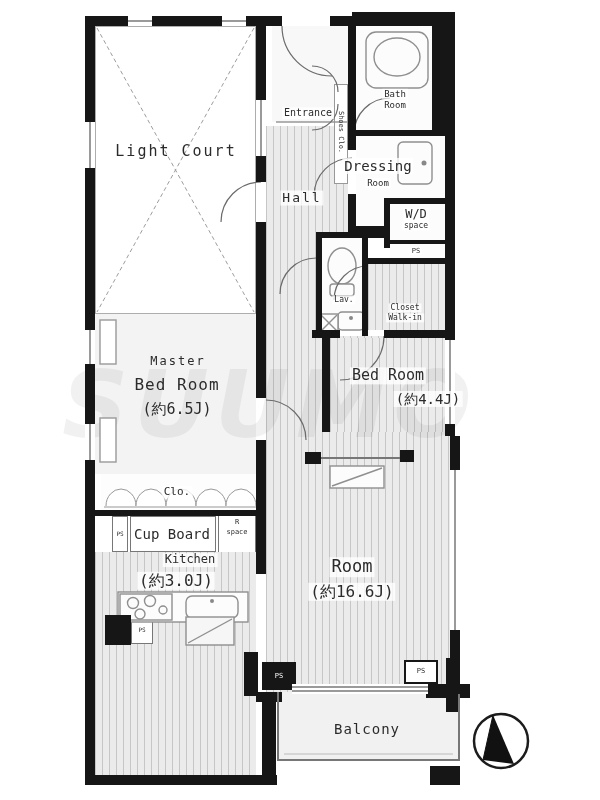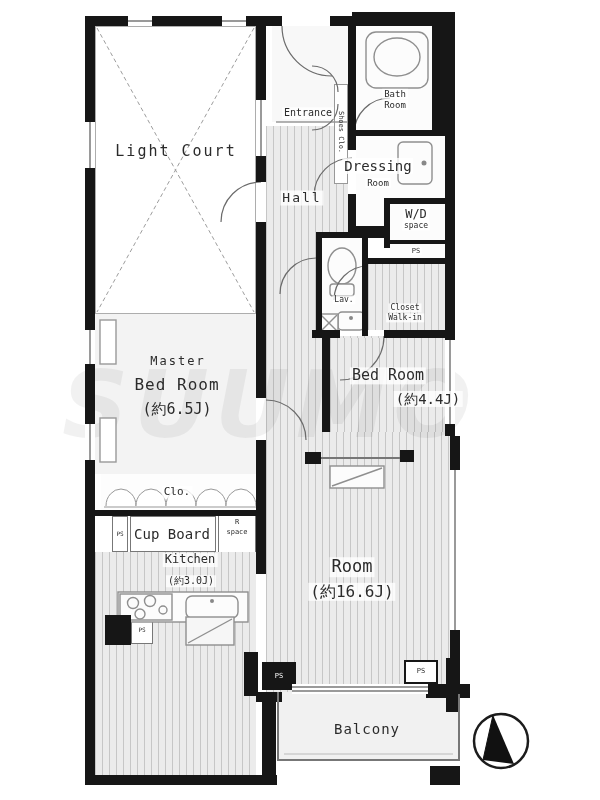--- a/index.html
+++ b/index.html
@@ -209,21 +209,21 @@
   <div class="lbl nobg" style="left:177px;top:385px;font-size:16px;letter-spacing:1px;">Bed Room</div>
   <div class="lbl nobg" style="left:177px;top:410px;font-size:15px;">(約6.5J)</div>
   <div class="lbl" style="left:388px;top:376px;font-size:15px;">Bed Room</div>
   <div class="lbl" style="left:388px;top:399px;font-size:14px;margin-left:40px;">(約4.4J)</div>
   <div class="lbl" style="left:177px;top:492px;font-size:11px;">Clo.</div>
   <div class="lbl nobg" style="left:120px;top:534px;font-size:6px;">PS</div>
   <div class="lbl" style="left:172px;top:534px;font-size:14px;">Cup Board</div>
   <div class="lbl nobg" style="left:237px;top:522px;font-size:7px;">R</div>
   <div class="lbl nobg" style="left:237px;top:532px;font-size:7px;">space</div>
   <div class="lbl" style="left:190px;top:560px;font-size:12px;">Kitchen</div>
-  <div class="lbl" style="left:191px;top:581px;font-size:10px;">(約3.0J)</div>
+  <div class="lbl" style="left:176px;top:581px;font-size:16px;">(約3.0J)</div>
   <div class="lbl" style="left:352px;top:567px;font-size:17px;">Room</div>
   <div class="lbl" style="left:352px;top:592px;font-size:16px;">(約16.6J)</div>
   <div class="lbl nobg" style="left:367px;top:729px;font-size:14px;letter-spacing:1px;">Balcony</div>
   <div class="lbl onblack" style="left:279px;top:676px;font-size:7px;">PS</div>
   <div class="lbl nobg" style="left:421px;top:671px;font-size:7px;">PS</div>
   <div class="lbl nobg" style="left:142px;top:630px;font-size:6px;">PS</div>
 
 </div>
 
 </body></html>

